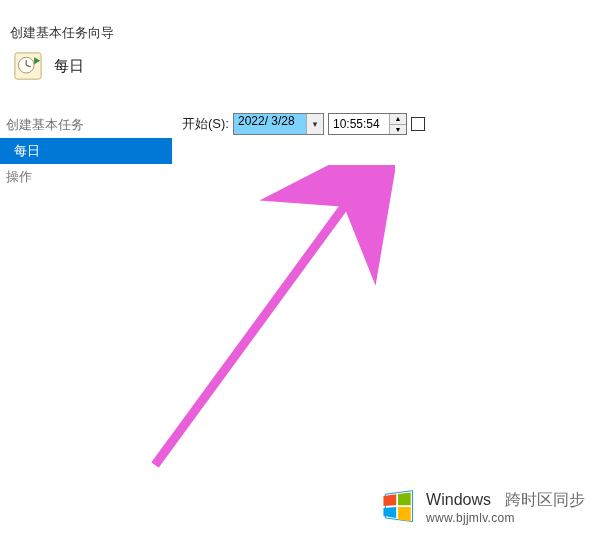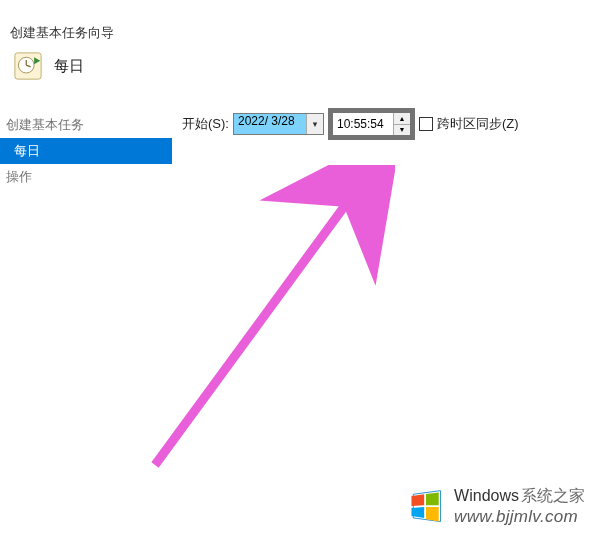--- a/index.html
+++ b/index.html
@@ -92,22 +92,22 @@
       height: 20px;
       display: flex;
       align-items: center;
       justify-content: center;
       border-left: 1px solid #aaa;
       background: #efefef;
     }
     .spinner-field {
       display: flex;
       align-items: stretch;
-      border: 5px solid #737373;
-      height: 32px;
+      border: 1px solid #737373;
+      height: 22px;
       background: #fff;
     }
     .spinner-field .value {
       padding: 0 4px;
       font-size: 12px;
       min-width: 60px;
       text-align: left;
       display: flex;
       align-items: center;
     }
@@ -167,30 +167,29 @@
     .watermark-text {
       display: flex;
       flex-direction: column;
       align-items: flex-start;
     }
     .watermark-title {
       font-size: 16px;
       color: #333;
       display: flex;
       align-items: baseline;
-      gap: 2px;
+      gap: 14px;
     }
     .watermark-title .gray {
       color: #6b6b6b;
     }
     .watermark-url {
-      font-size: 17px;
+      font-size: 12px;
       color: #5b5b5b;
       letter-spacing: 0.3px;
-      font-style: italic;
     }
     .win-logo {
       width: 40px;
       height: 40px;
     }
     .chevron-down {
       font-size: 9px;
       color: #333;
     }
   </style>
@@ -229,21 +228,20 @@
         </span>
       </div>
       <div class="spinner-field">
         <span class="value">10:55:54</span>
         <div class="spinner-btns">
           <div class="spinner-up">▲</div>
           <div class="spinner-down">▼</div>
         </div>
       </div>
       <span class="checkbox"></span>
-      <span class="form-label">跨时区同步(Z)</span>
     </div>
 
   </div>
 </div>
 
 <svg class="annotation-arrow" viewBox="0 0 260 310">
   <defs>
     <marker id="arrowhead" markerWidth="20" markerHeight="20" refX="8" refY="8" orient="auto">
       <path d="M0,0 L16,8 L0,16 L5,8 Z" fill="#e85fd9"></path>
     </marker>
@@ -255,17 +253,17 @@
   <svg class="win-logo" viewBox="0 0 44 44">
     <path d="M8 8 L38 4 L38 38 L8 34 Z" fill="#ffffff" stroke="#1389d6" stroke-width="1"></path>
     <path d="M6 10 L20 8 L20 20 L6 21 Z" fill="#f25022"></path>
     <path d="M22 7.7 L36 6 L36 20 L22 20 Z" fill="#7fba00"></path>
     <path d="M6 23 L20 22 L20 34 L6 32 Z" fill="#00a4ef"></path>
     <path d="M22 22 L36 22 L36 38 L22 35.5 Z" fill="#ffb900"></path>
   </svg>
   <div class="watermark-text">
     <div class="watermark-title">
       <span>Windows</span>
-      <span class="gray">系统之家</span>
+      <span class="gray">跨时区同步</span>
     </div>
     <div class="watermark-url">www.bjjmlv.com</div>
   </div>
 </div>
 
 </body></html>

